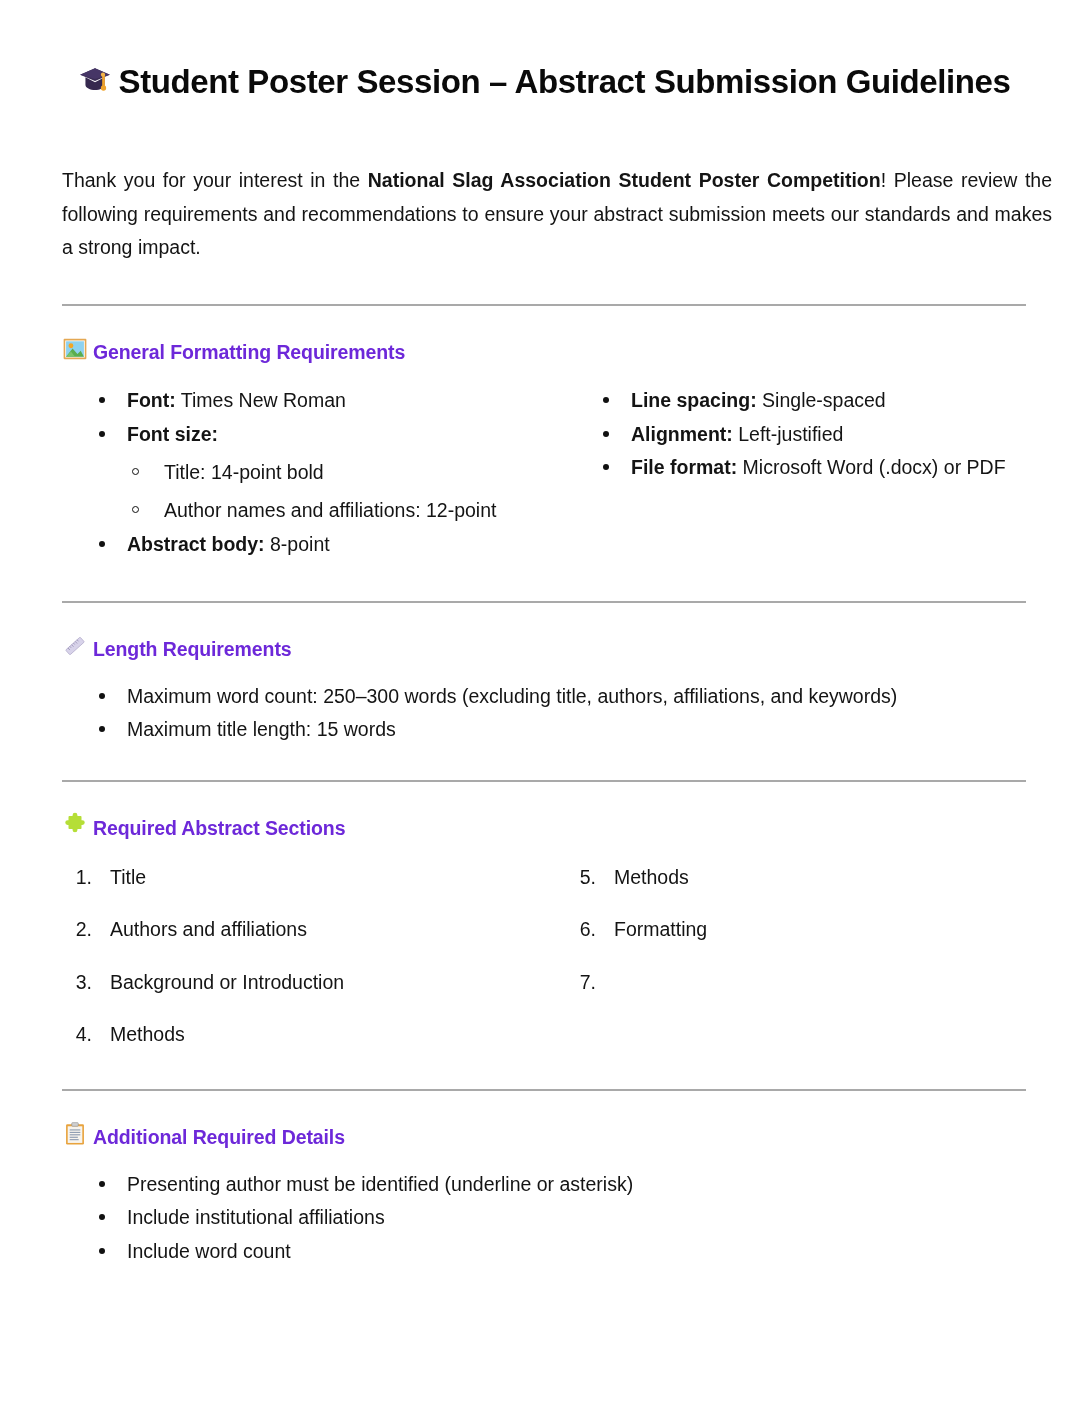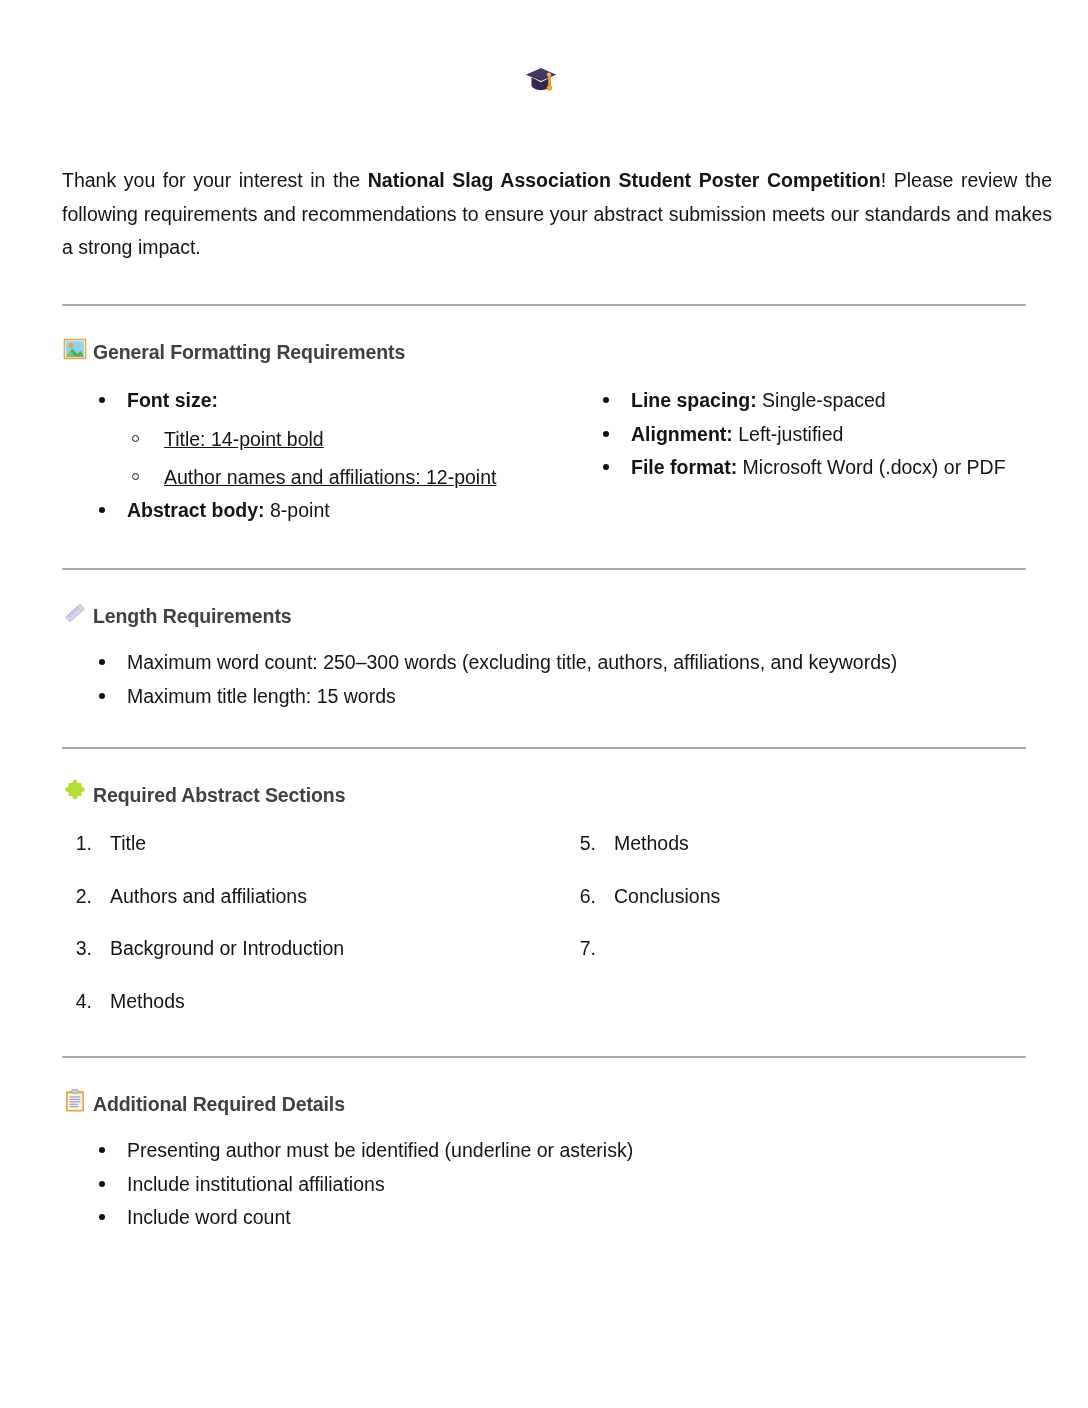--- a/index.html
+++ b/index.html
@@ -65,21 +65,21 @@
   .d4 { margin-top: 40px; }
 
   
   .section-heading {
     margin: 0;
     padding: 30px 62px 0 62px;
     font-size: 19.5px;
     font-weight: 700;
     line-height: 1.3;
     letter-spacing: -0.1px;
-    color: #404040;
+    color: #6d28d9;
   }
   .section-heading .emoji {
     margin-right: 5px;
     vertical-align: -3px;
   }
 
   
   .emoji {
     display: inline-block;
     width: 26px;
@@ -126,21 +126,20 @@
     height: 6px;
     border-radius: 50%;
     background: #111111;
   }
 
   
   ul.sub {
     margin: 0;
     padding: 0;
     list-style: none;
-    text-decoration: underline;
   }
   ul.sub > li.subitem {
     position: relative;
     padding-left: 37px;
     margin-top: 8px;
     font-size: 19.5px;
     line-height: 1.56;
     color: #141414;
   }
   ul.sub > li.subitem::before {
@@ -188,21 +187,21 @@
   <h1 class="doc-title">
     <span class="emoji">
       <svg viewBox="0 0 64 64">
         <path d="M32 10 L60 22 L32 34 L4 22 Z" fill="#3b2d55"></path>
         <path d="M32 10 L60 22 L32 30 L4 22 Z" fill="#463666"></path>
         <path d="M14 27 L14 41 C14 47 23 51 32 51 C41 51 50 47 50 41 L50 27 L32 36 Z" fill="#36294f"></path>
         <path d="M48 24 L48 44" stroke="#f0a32b" stroke-width="5" stroke-linecap="round" fill="none"></path>
         <circle cx="48" cy="47" r="5" fill="#f0a32b"></circle>
         <circle cx="47" cy="22" r="4" fill="#f5b64a"></circle>
       </svg>
-    </span>
+    </span><span>Student Poster Session – Abstract Submission Guidelines</span>
   </h1>
 
   <p class="intro"><span>Thank you for your interest in the </span><b>National Slag Association Student Poster Competition</b><span>! Please review the following requirements and recommendations to ensure your abstract submission meets our standards and makes a strong impact.</span></p>
 
   <hr class="divider d1">
 
   <h2 class="section-heading">
     <span class="emoji">
       <svg viewBox="0 0 64 64">
         <rect x="4" y="7" width="56" height="50" rx="2" fill="#e4a853"></rect>
@@ -212,20 +211,23 @@
         <path d="M10 51 L26 31 L38 44 L46 36 L54 51 Z" fill="#5aad4e"></path>
         <path d="M10 51 L22 38 L32 51 Z" fill="#79c46a"></path>
       </svg>
     </span><span>General Formatting Requirements</span>
   </h2>
 
   <div class="cols section-body">
     <div class="col col-left">
       <ul class="bul">
         <li class="item">
+          <b>Font:</b><span> Times New Roman</span>
+        </li>
+        <li class="item">
           <b>Font size:</b>
           <ul class="sub">
             <li class="subitem">Title: 14-point bold</li>
             <li class="subitem">Author names and affiliations: 12-point</li>
           </ul>
         </li>
         <li class="item">
           <b>Abstract body:</b><span> 8-point</span>
         </li>
       </ul>
@@ -291,21 +293,21 @@
           <span class="num-marker">4.</span><span>Methods</span>
         </li>
       </ol>
     </div>
     <div class="col col-right">
       <ol class="num num-right">
         <li class="numitem">
           <span class="num-marker">5.</span><span>Methods</span>
         </li>
         <li class="numitem">
-          <span class="num-marker">6.</span><span>Conclusions</span>
+          <span class="num-marker">6.</span><span>Formatting</span>
         </li>
         <li class="numitem">
           <span class="num-marker">7.</span>
         </li>
       </ol>
     </div>
   </div>
 
   <hr class="divider d4">
 

